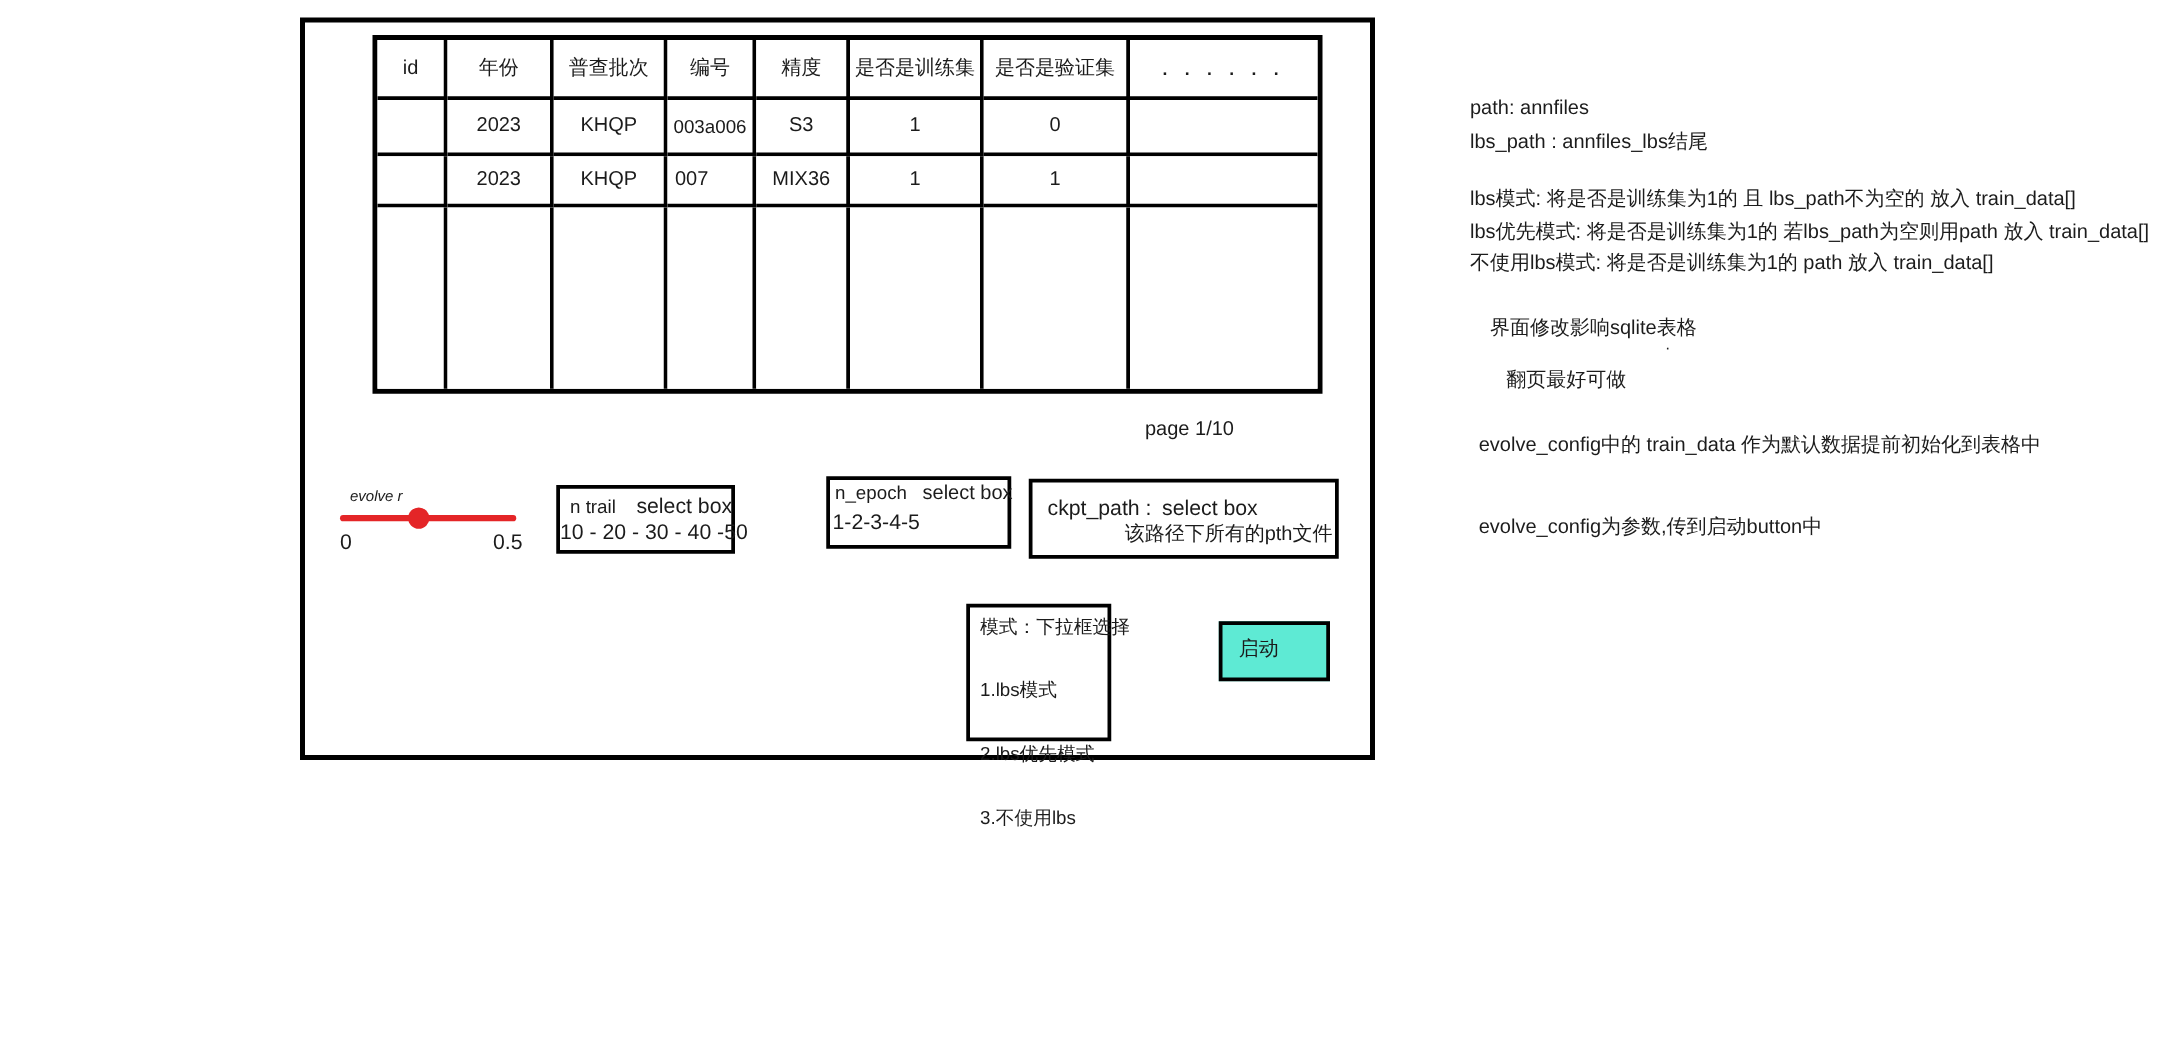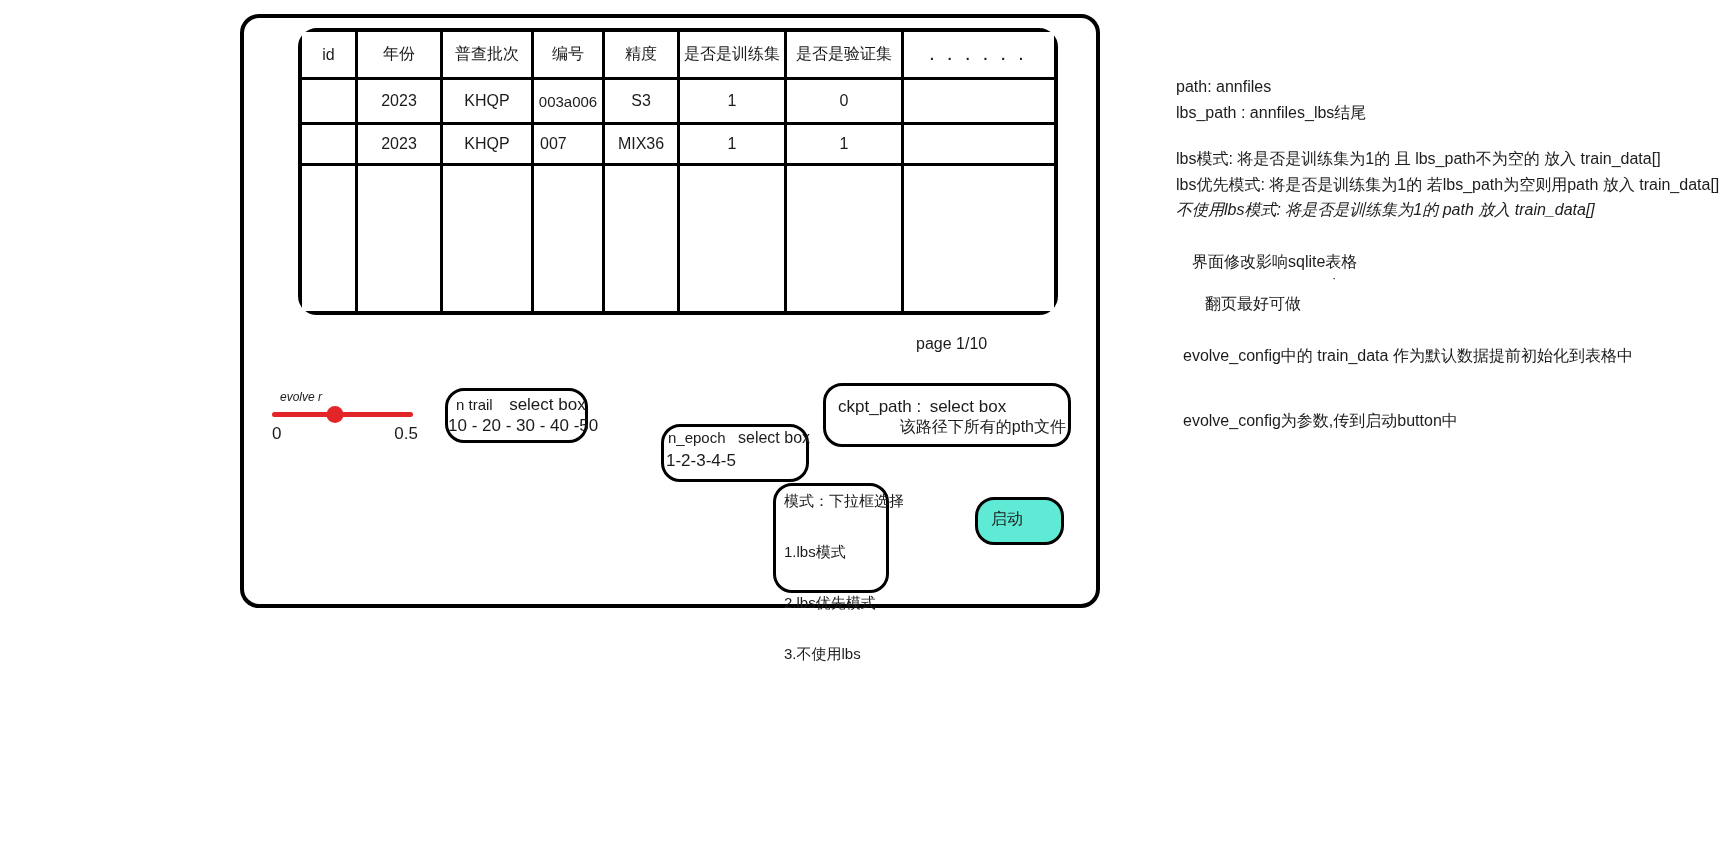--- a/index.html
+++ b/index.html
@@ -2,21 +2,21 @@
 <html><head>
 <meta charset="utf-8">
 <style>
   * { box-sizing: border-box; }
   html,body { margin:0; padding:0; }
   body {
     width:1731px; height:848px; position:relative; overflow:hidden;
     background:#ffffff; color:#1b1b1b;
     font-family:"Liberation Sans","DejaVu Sans",sans-serif;
   }
-  .abs { position:absolute;border-radius:19px; }
+  .abs { position:absolute; }
 
   
   [data-name="main-frame"] { left:240px; top:14px; width:860px; height:594px; border:4px solid #000; background:#fff; }
 
   
   [data-name="data-table"] {
     left:298px; top:28px; display:grid;
     grid-template-columns:56px 85px 91px 71px 75px 107px 117px 150px;
     grid-template-rows:48px 45px 41px 145px;
     border:4px solid #000; background:#fff;
@@ -38,21 +38,21 @@
   
   [data-name="evolve-r-group"] { left:272px; top:390px; width:146px; }
   [data-name="evolve-r-label"] { font-size:12px; margin-left:8px;font-style:italic; }
   [data-name="evolve-r-track"] { position:relative; margin-top:8px; width:141px; height:5px; border-radius:3px; background:#e42527; }
   [data-name="evolve-r-handle"] { position:absolute; top:-6px; left:45%; width:17px; height:17px; border-radius:50%; background:#e42527; transform:translateX(-50%); }
   .slider-scale { display:flex; justify-content:space-between; font-size:17px; margin-top:7px; width:146px; }
 
   
   .sketch-box { border:3px solid #000; background:#fff; }
   [data-name="n-trail-box"] { left:445px; top:388px; width:143px; height:55px; }
-  [data-name="n-epoch-box"] { left:661px; top:381px; width:148px; height:58px;margin-top:43px; }
+  [data-name="n-epoch-box"] { left:661px; top:381px; width:148px; height:58px; }
   [data-name="ckpt-path-box"] { left:823px; top:383px; width:248px; height:64px; }
   .box-line1 { padding:4px 0 0 8px; white-space:nowrap; }
   .widget-name { font-size:15px; }
   .widget-type { font-size:17px; margin-left:12px; }
   [data-name="n-trail-options"] { font-size:17px; text-align:right; padding-right:3px; margin-top:1px; white-space:nowrap; }
   [data-name="n-epoch-box"] .box-line1 { padding:2px 0 0 4px; }
   [data-name="n-epoch-box"] .widget-type { margin-left:8px; font-size:16px; }
   [data-name="n-epoch-options"] { font-size:17px; padding-left:2px; margin-top:4px; white-space:nowrap; }
   [data-name="ckpt-path-box"] .box-line1 { padding:11px 0 0 12px; }
   [data-name="ckpt-path-box"] .widget-name { font-size:17px; }
@@ -66,21 +66,21 @@
 
   
   [data-name="launch-button"] { left:975px; top:497px; width:89px; height:48px; border:3px solid #000; background:#5eead4; font-size:16px; padding:9px 0 0 13px; text-align:left; cursor:pointer; }
 
   
   .note { position:absolute; font-size:16px; white-space:nowrap; color:#1c1c1c; }
   [data-name="note-path"]         { left:1176px; top:78px; }
   [data-name="note-lbs-path"]     { left:1176px; top:103px; }
   [data-name="note-lbs-mode"]     { left:1176px; top:149px; }
   [data-name="note-lbs-priority"] { left:1176px; top:175px; }
-  [data-name="note-no-lbs"]       { left:1176px; top:200px;font-style:italic; }
+  [data-name="note-no-lbs"]       { left:1176px; top:200px; }
   [data-name="note-sqlite"]       { left:1192px; top:252px; }
   [data-name="note-tiny-dot"]     { left:1332px; top:270px; font-size:13px; }
   [data-name="note-paging"]       { left:1205px; top:294px; }
   [data-name="note-init"]         { left:1183px; top:346px; }
   [data-name="note-param"]        { left:1183px; top:411px; }
 </style>
 </head>
 <body>
 
 <div class="abs" data-name="main-frame"></div>

